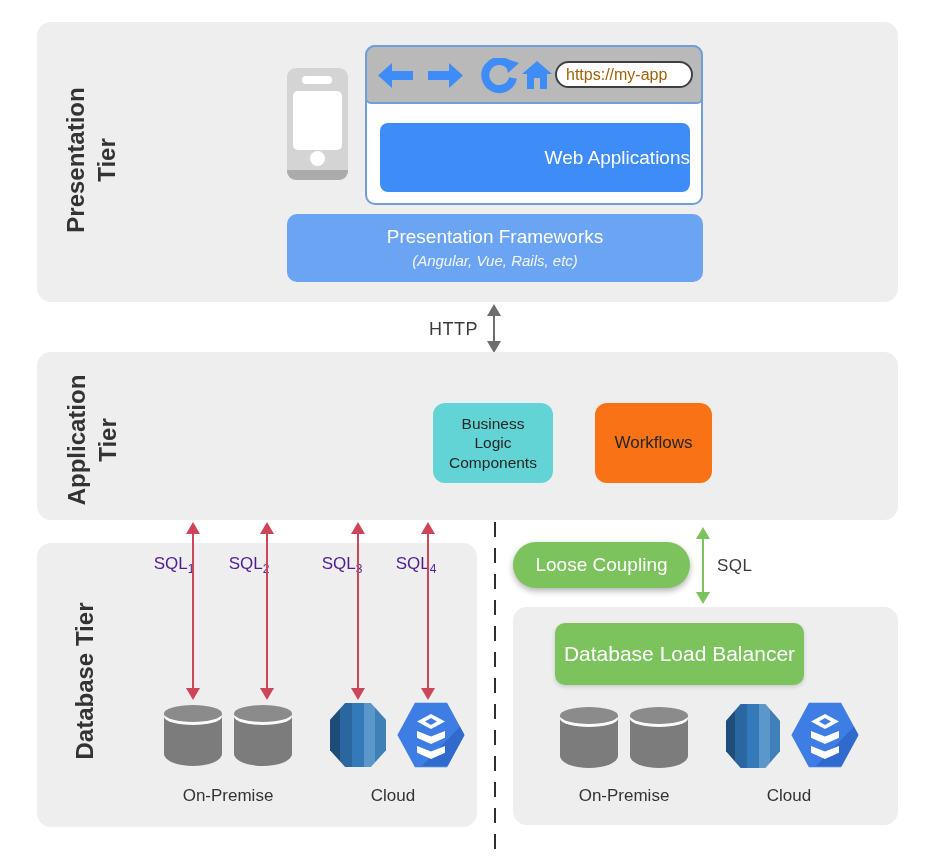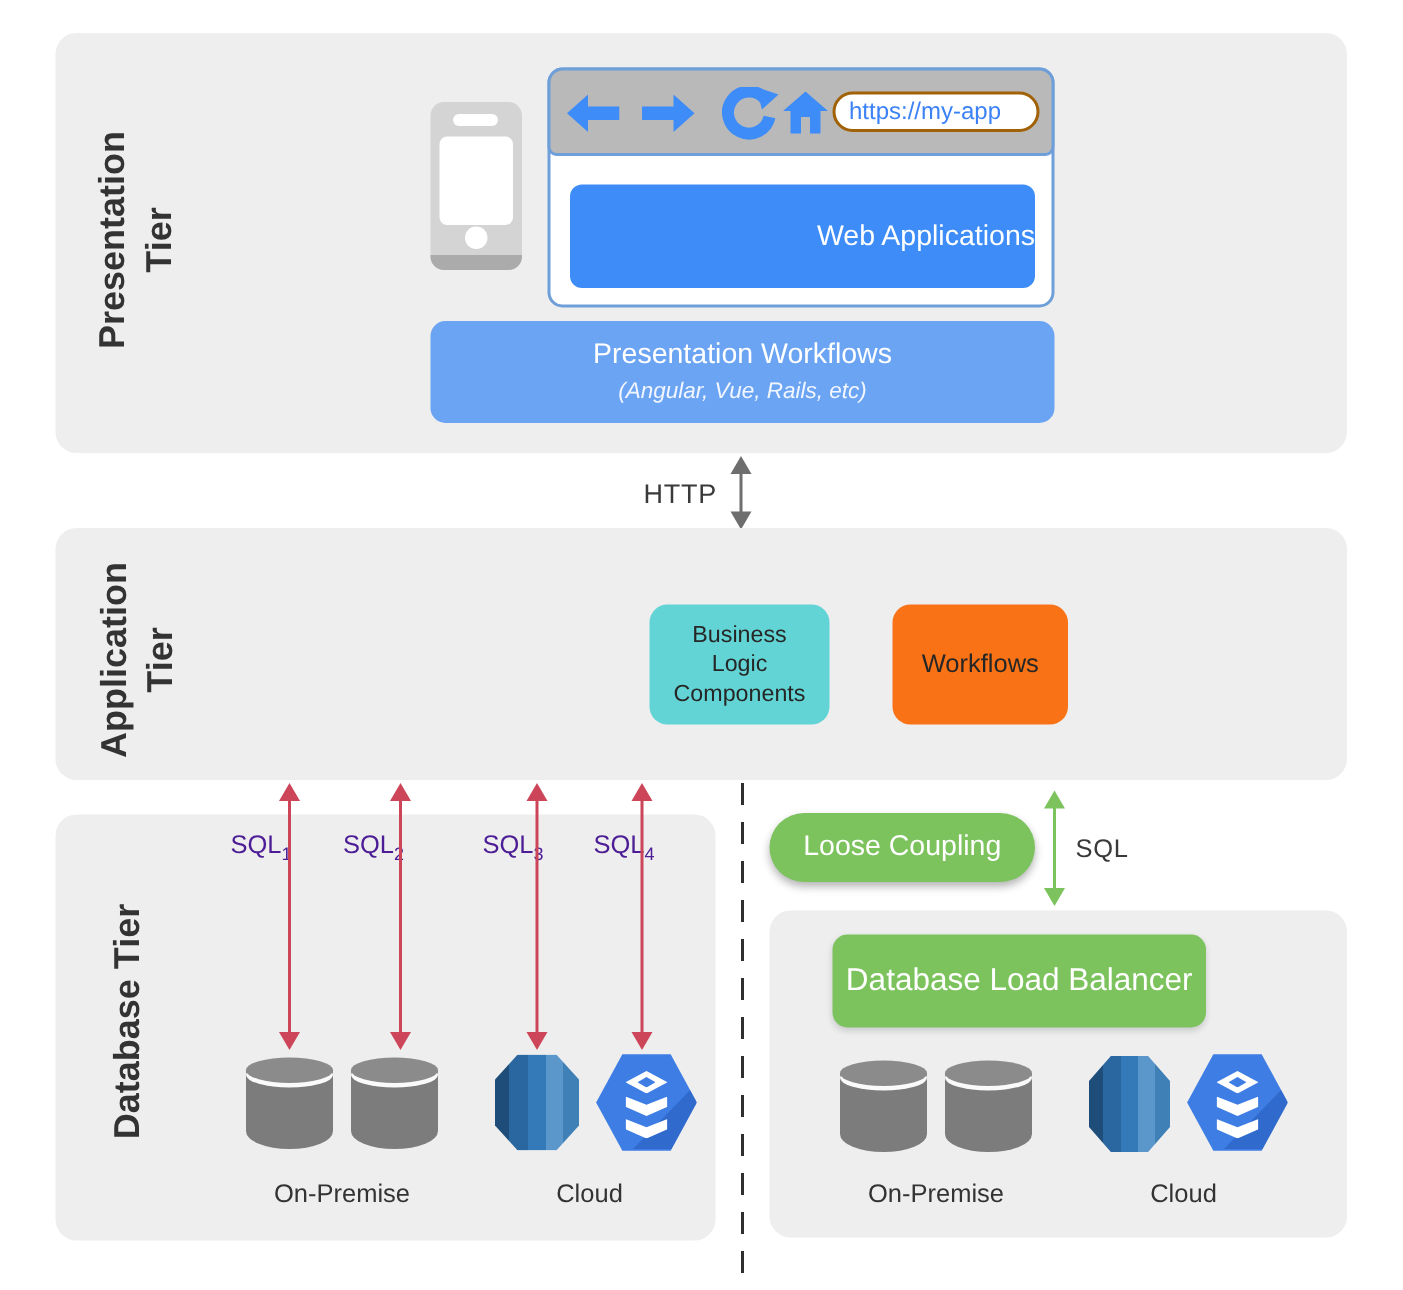--- a/index.html
+++ b/index.html
@@ -19,22 +19,22 @@
   .phone .speaker{position:absolute;left:15px;top:8px;width:30px;height:8px;background:#fff;border-radius:4px;}
   .phone .homebtn{position:absolute;left:23px;bottom:14px;width:15px;height:15px;background:#fff;border-radius:50%;}
 
   
   .browser{position:absolute;left:365px;top:45px;width:338px;height:160px;background:#fff;
            border:2px solid #6f9fd8;border-radius:10px;box-sizing:border-box;}
   .toolbar{position:absolute;left:-2px;top:-2px;width:338px;height:59px;background:#b9b9b9;
            border:2px solid #6f9fd8;border-radius:10px 10px 6px 6px;box-sizing:border-box;}
   .tb-icon{position:absolute;top:14px;}
   .urlbar{position:absolute;left:188px;top:14px;width:138px;height:27px;background:#fff;
-          border:2px solid #a16207;border-radius:15px;box-sizing:border-box;
-          font-size:16px;color:#3b82f6;line-height:23px;padding:0 0 0 9px;white-space:nowrap;overflow:hidden;}
+          border:2px solid #404040;border-radius:15px;box-sizing:border-box;
+          font-size:16px;color:#a16207;line-height:23px;padding:0 0 0 9px;white-space:nowrap;overflow:hidden;}
   .webapp{position:absolute;left:13px;top:76px;width:310px;height:69px;background:#3e8cf7;border-radius:8px;
           color:#fff;font-size:19px;display:flex;align-items:center;justify-content:flex-end;}
 
   .frameworks{position:absolute;left:287px;top:214px;width:416px;height:68px;background:#6ba4f2;
               border-radius:10px;color:#fff;text-align:center;}
   .frameworks .t1{font-size:19px;margin-top:12px;}
   .frameworks .t2{font-size:15px;font-style:italic;margin-top:4px;color:#f2f6ff;}
 
   
   .varrow{position:absolute;width:14px;}
@@ -131,21 +131,21 @@
         </svg>
       </span>
       <div class="urlbar">https://my-app</div>
     </div>
     <div class="webapp">
       <span>Web Applications</span>
     </div>
   </div>
 
   <div class="frameworks">
-    <div class="t1">Presentation Workflows</div>
+    <div class="t1">Presentation Frameworks</div>
     <div class="t2">(Angular, Vue, Rails, etc)</div>
   </div>
 
   <div class="conn-label" style="left:429px;top:319px;">HTTP</div>
   <div class="varrow" style="left:487px;top:304px;height:49px;color:#6e6e6e;">
       <div class="line"></div>
     </div>
 
   <div class="panel" style="left:37px;top:352px;width:861px;height:168px;">
     <div class="tier-label" style="left:55px;top:88px;">Application

